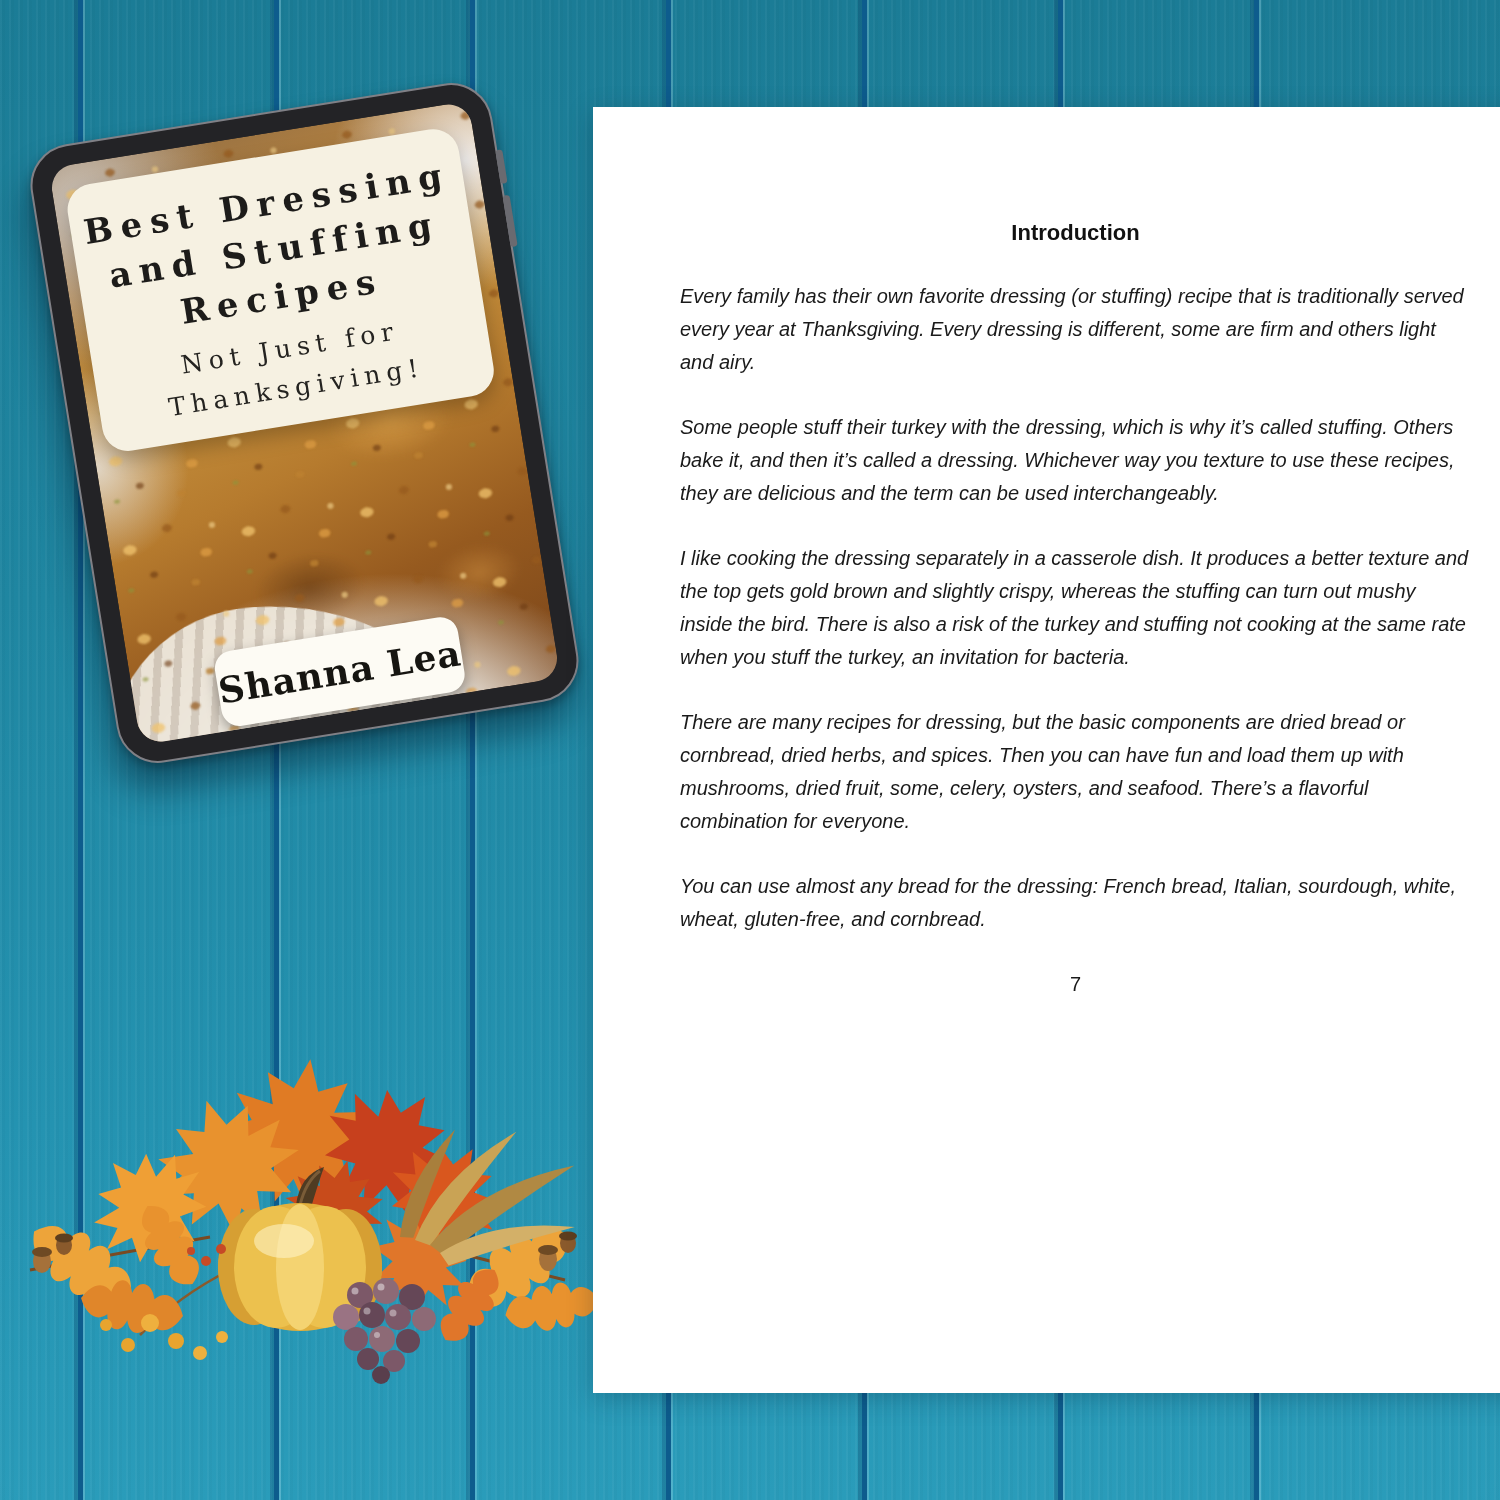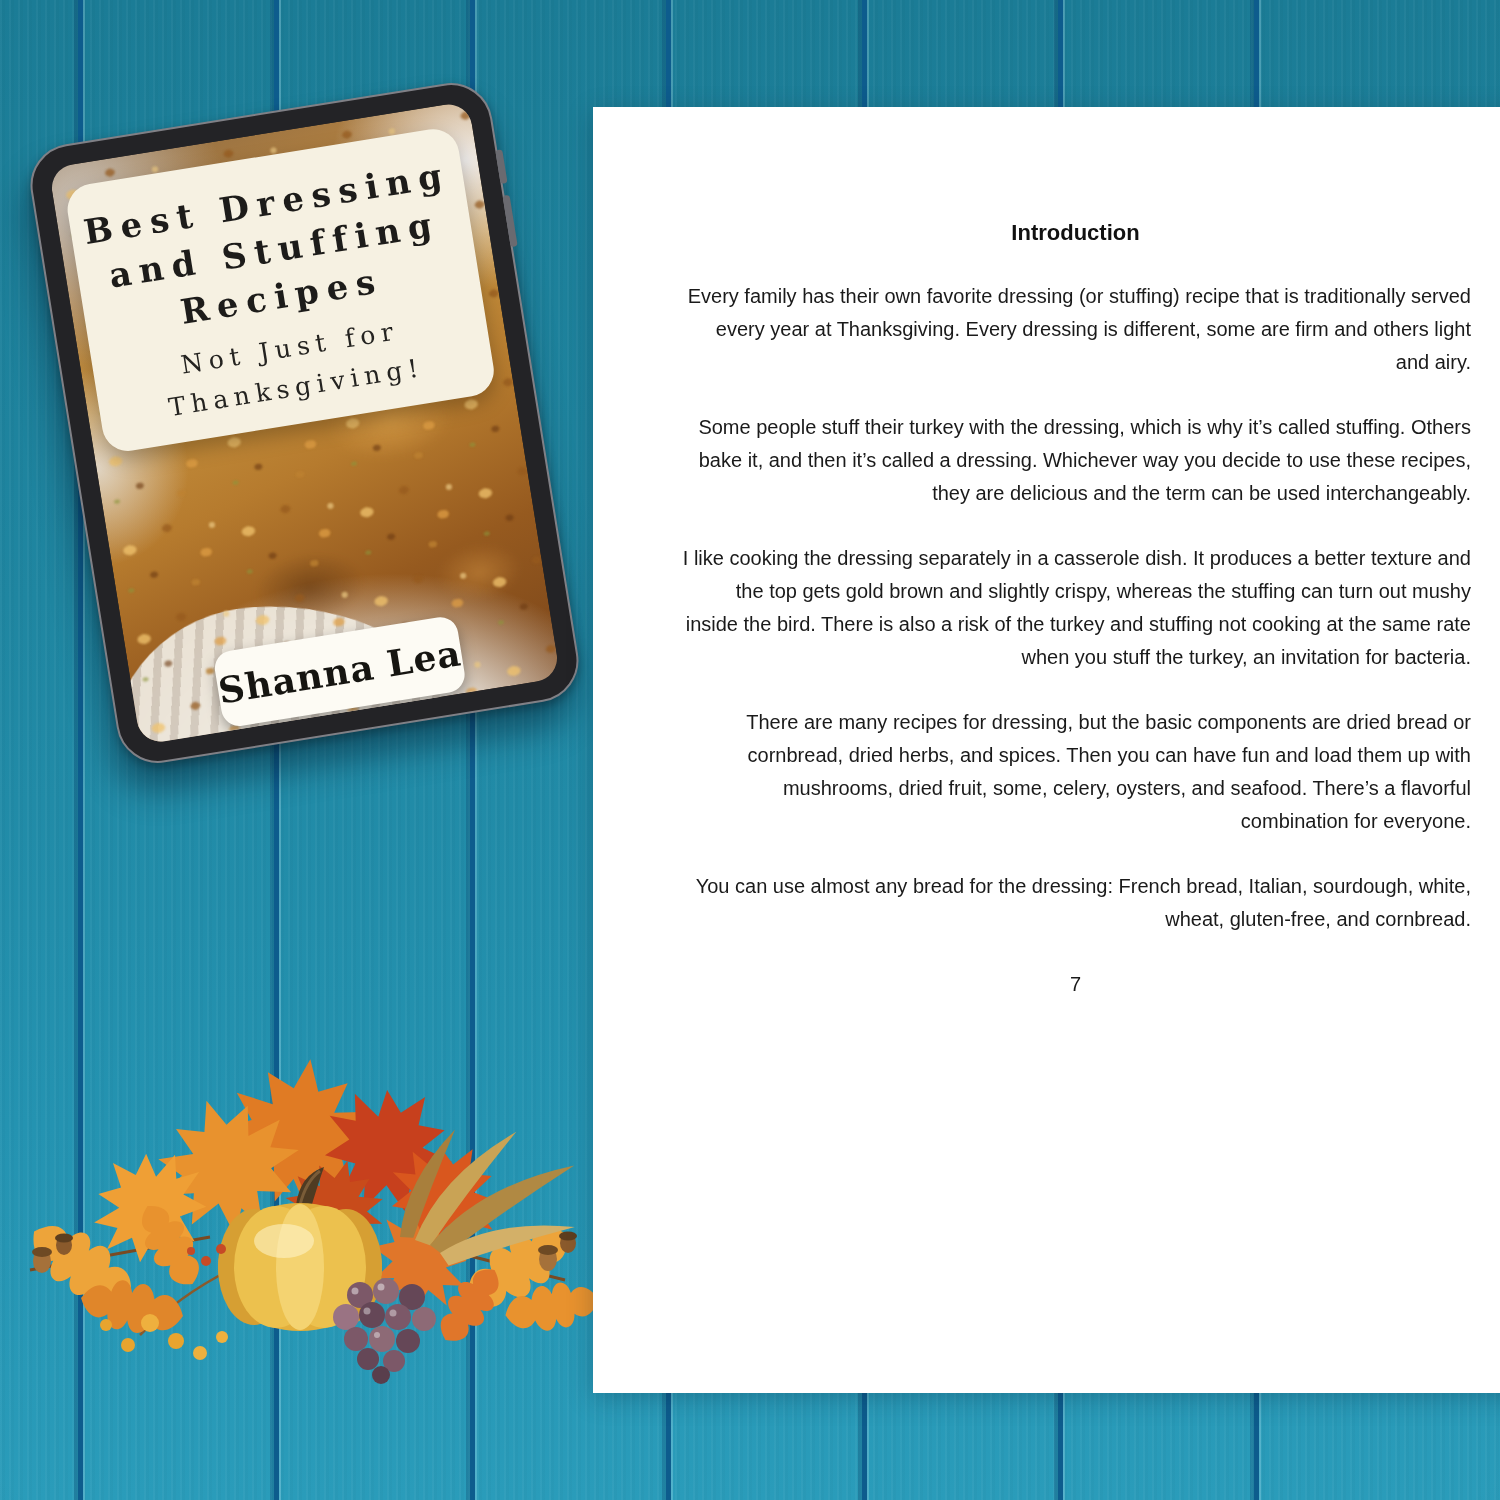--- a/index.html
+++ b/index.html
@@ -190,21 +190,22 @@
     font-weight: 700;
     line-height: 27px;
     text-align: center;
     margin: 0 0 34px 0;
     color: #111111;
   }
   .page p {
     font-size: 20px;
     line-height: 33px;
     margin: 0 0 32px 0;
-    text-align: right;
+    text-align: left;
+    font-style: italic;
   }
   .page p.last { margin-bottom: 0; }
   .page-number {
     font-size: 20px;
     line-height: 33px;
     text-align: center;
   }
 </style>
 </head>
 <body>
@@ -333,20 +334,20 @@
       <ellipse cx="548" cy="204" rx="9" ry="12" fill="#a5713a"></ellipse>
       <ellipse cx="548" cy="195" rx="10" ry="5" fill="#6e4a24"></ellipse>
       <ellipse cx="568" cy="188" rx="8" ry="10" fill="#8a5a2c"></ellipse>
       <ellipse cx="568" cy="181" rx="9" ry="4.5" fill="#5d3e1e"></ellipse>
     </g>
   </svg>
 
   <div class="page">
     <h1>Introduction</h1>
     <p>Every family has their own favorite dressing (or stuffing) recipe that is traditionally served every year at Thanksgiving. Every dressing is different, some are firm and others light and airy.</p>
-    <p>Some people stuff their turkey with the dressing, which is why it’s called stuffing. Others bake it, and then it’s called a dressing. Whichever way you decide to use these recipes, they are delicious and the term can be used interchangeably.</p>
+    <p>Some people stuff their turkey with the dressing, which is why it’s called stuffing. Others bake it, and then it’s called a dressing. Whichever way you texture to use these recipes, they are delicious and the term can be used interchangeably.</p>
     <p>I like cooking the dressing separately in a casserole dish. It produces a better texture and the top gets gold brown and slightly crispy, whereas the stuffing can turn out mushy inside the bird. There is also a risk of the turkey and stuffing not cooking at the same rate when you stuff the turkey, an invitation for bacteria.</p>
     <p>There are many recipes for dressing, but the basic components are dried bread or cornbread, dried herbs, and spices. Then you can have fun and load them up with mushrooms, dried fruit, some, celery, oysters, and seafood. There’s a flavorful combination for everyone.</p>
     <p>You can use almost any bread for the dressing: French bread, Italian, sourdough, white, wheat, gluten-free, and cornbread.</p>
     <div class="page-number">7</div>
   </div>
 
 </div>
 
 </body></html>

